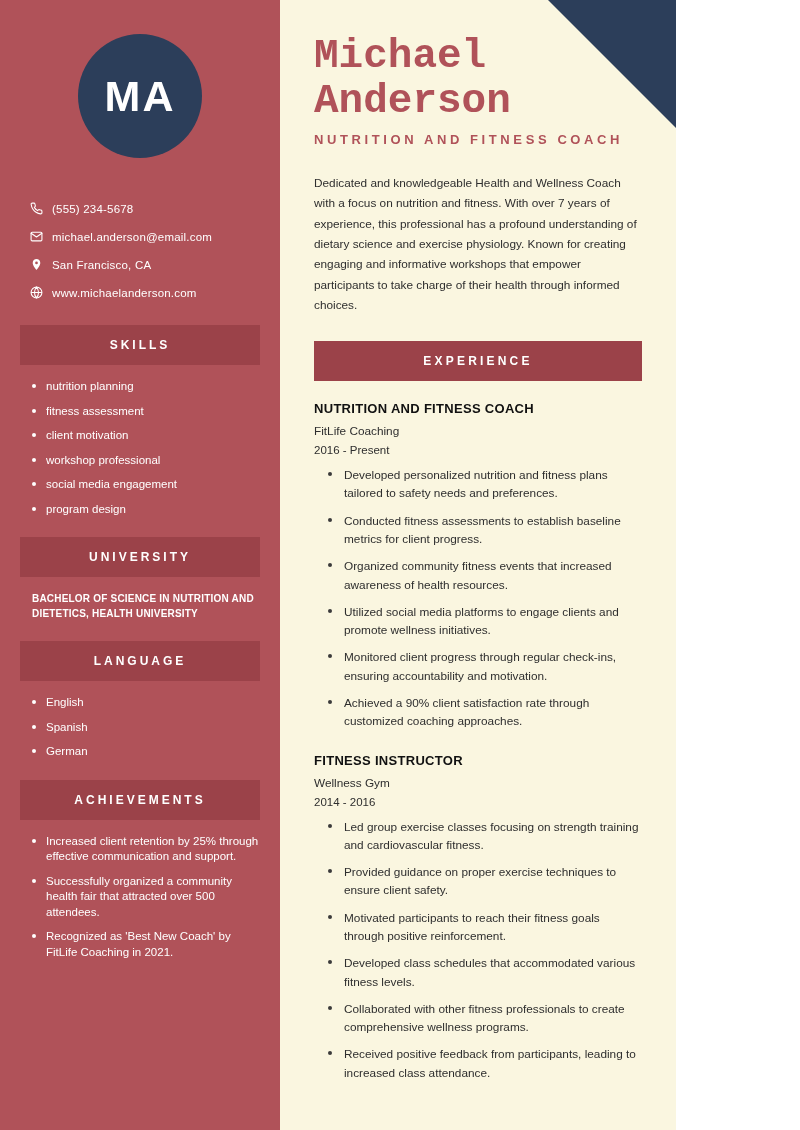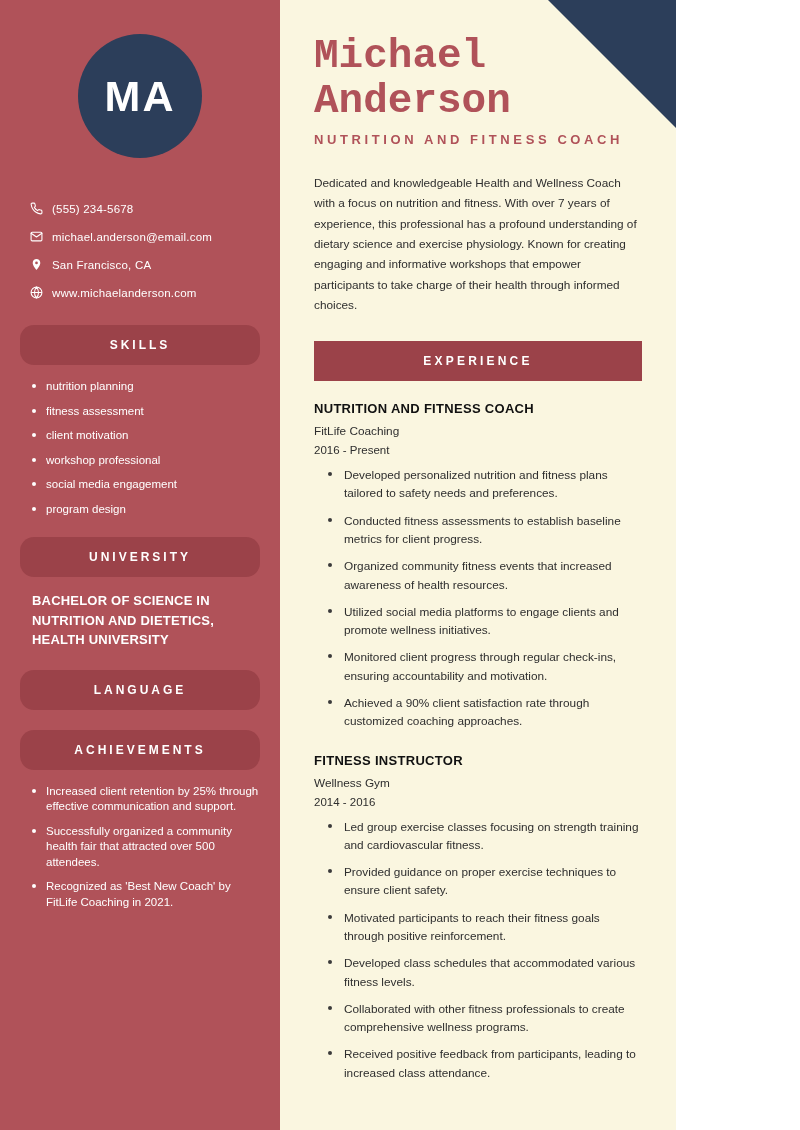--- a/index.html
+++ b/index.html
@@ -72,21 +72,20 @@
 
   .side-heading {
     background: #9b4249;
     color: #ffffff;
     text-align: center;
     font-size: 12px;
     font-weight: bold;
     letter-spacing: 3px;
     padding: 13px 6px;
     margin: 0 0 14px 0;
-    border-radius: 14px;
   }
 
   .side-block { margin-bottom: 20px; }
 
   ul.side-list { list-style: none; margin: 0 0 0 12px; }
   ul.side-list li {
     position: relative;
     padding-left: 14px;
     margin-bottom: 9px;
     font-size: 11.5px;
@@ -98,21 +97,21 @@
     position: absolute;
     left: 0;
     top: 5px;
     width: 4px;
     height: 4px;
     background: #ffffff;
     border-radius: 50%;
   }
 
   .edu-text {
-    font-size: 13px;
+    font-size: 10px;
     font-weight: bold;
     line-height: 1.5;
     margin: 2px 0 0 12px;
     letter-spacing: .2px;
   }
 
   
   .main {
     flex: 1 1 auto;
     position: relative;
@@ -271,20 +270,25 @@
       </ul>
     </div>
 
     <div class="side-block">
       <div class="side-heading">UNIVERSITY</div>
       <div class="edu-text">BACHELOR OF SCIENCE IN NUTRITION AND DIETETICS, HEALTH UNIVERSITY</div>
     </div>
 
     <div class="side-block">
       <div class="side-heading">LANGUAGE</div>
+      <ul class="side-list">
+        <li>English</li>
+        <li>Spanish</li>
+        <li>German</li>
+      </ul>
     </div>
 
     <div class="side-block">
       <div class="side-heading">ACHIEVEMENTS</div>
       <ul class="side-list">
         <li>Increased client retention by 25% through effective communication and support.</li>
         <li>Successfully organized a community health fair that attracted over 500 attendees.</li>
         <li>Recognized as 'Best New Coach' by FitLife Coaching in 2021.</li>
       </ul>
     </div>

